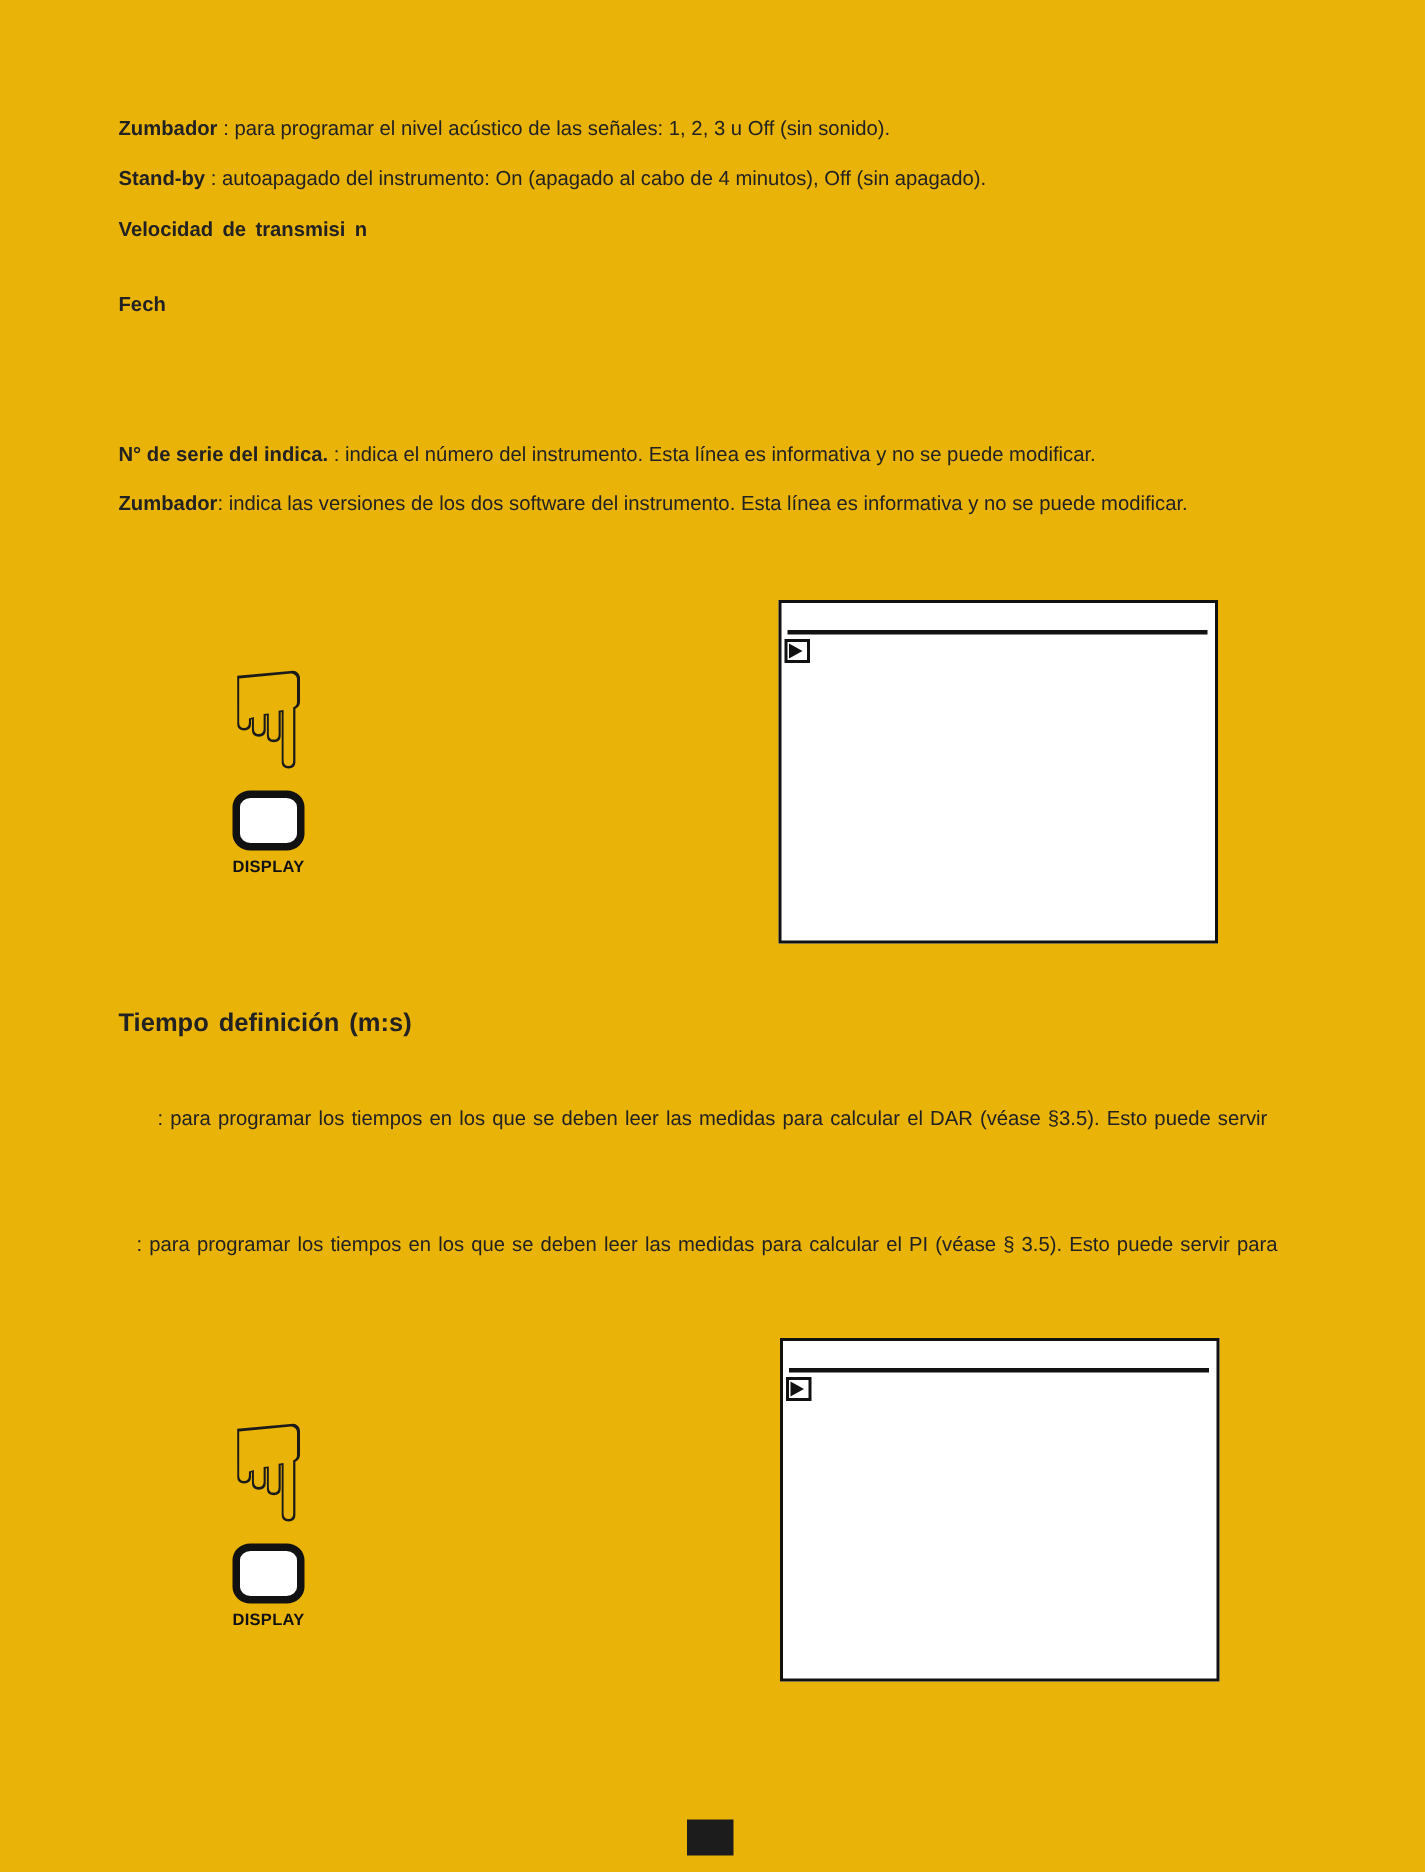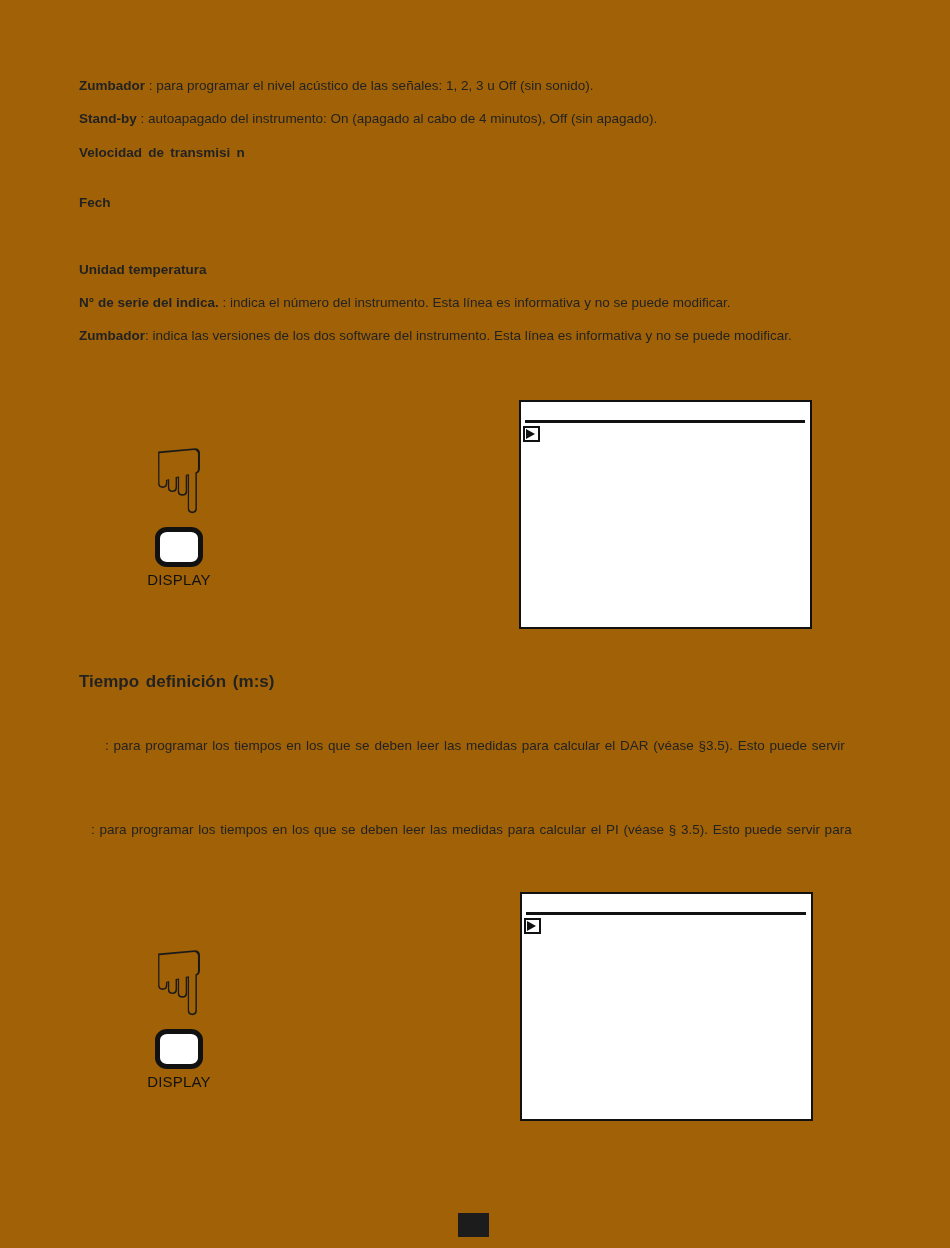--- a/index.html
+++ b/index.html
@@ -1,20 +1,20 @@
 <!DOCTYPE html>
 <html><head>
 <meta charset="utf-8">
 <style>
   html, body { margin: 0; padding: 0; background: #ffffff; }
   .page {
     position: relative;
     width: 950px;
     height: 1248px;
-    background: #a16207;
+    background: #eab308;
     font-family: "Liberation Sans", sans-serif;
     color: #222222;
     overflow: hidden;
   }
   .para {
     position: absolute;
     left: 79px;
     width: 800px;
     font-size: 13.5px;
     line-height: 17px;
@@ -49,22 +49,22 @@
     display: inline-block;
     width: 38px;
     height: 30px;
     border: 5px solid #111111;
     border-radius: 12px 12px 12px 12px / 11px 11px 11px 11px;
     background: #ffffff;
     margin-top: 3px;
   }
   .disp-lbl {
     display: block;
-    font-size: 15px;
-    font-weight: normal;
+    font-size: 11px;
+    font-weight: bold;
     letter-spacing: 0.2px;
     margin-top: 0px;
     color: #111111;
   }
 
   
   .screen {
     position: absolute;
     width: 289px;
     height: 225px;
@@ -113,21 +113,20 @@
 <div class="page">
 
   <p class="para" style="top:63px"><span class="lbl">Zumbador</span><span> : para programar el nivel acústico de las señales: 1, 2, 3 u Off (sin sonido).</span></p>
 
   <p class="para" style="top:96px"><span class="lbl">Stand-by</span><span> : autoapagado del instrumento: On (apagado al cabo de 4 minutos), Off (sin apagado).</span></p>
 
   <p class="para wide" style="top:130px"><span class="lbl">Velocidad de transmisi n</span><span></span></p>
 
   <p class="para" style="top:180px"><span class="lbl">Fech</span><span></span></p>
 
-  <p class="para" style="top:247px"><span class="lbl">Unidad temperatura</span><span></span></p>
 
   <p class="para" style="top:280px"><span class="lbl">N° de serie del indica.</span><span> : indica el número del instrumento. Esta línea es informativa y no se puede modificar.</span></p>
 
   <p class="para" style="top:313px"><span class="lbl">Zumbador</span><span>: indica las versiones de los dos software del instrumento. Esta línea es informativa y no se puede modificar.</span></p>
 
   <div class="press-fig" style="top:440px">
     <span class="hand">☟</span>
     <span class="disp-btn"></span>
     <span class="disp-lbl">DISPLAY</span>
   </div>

